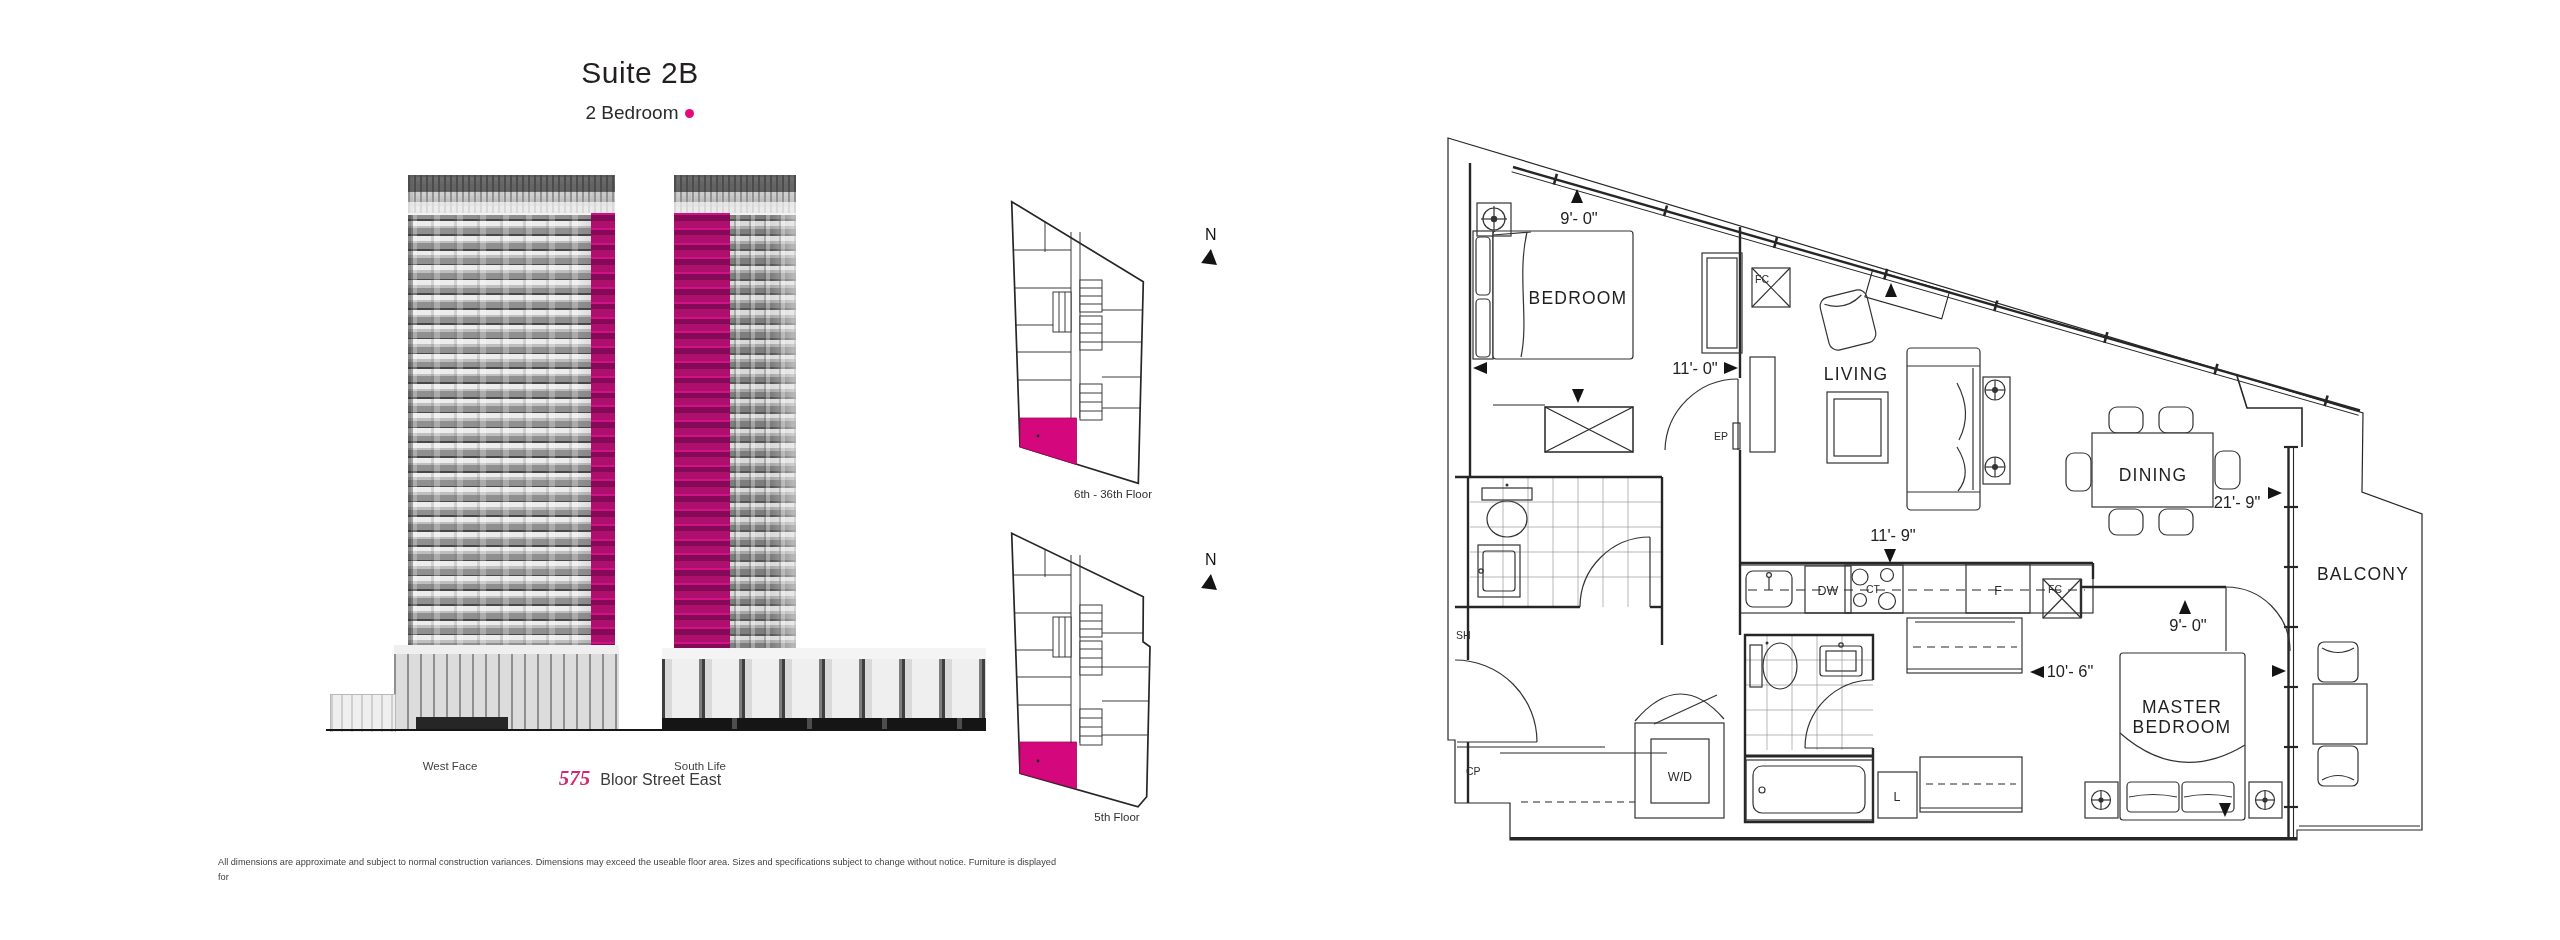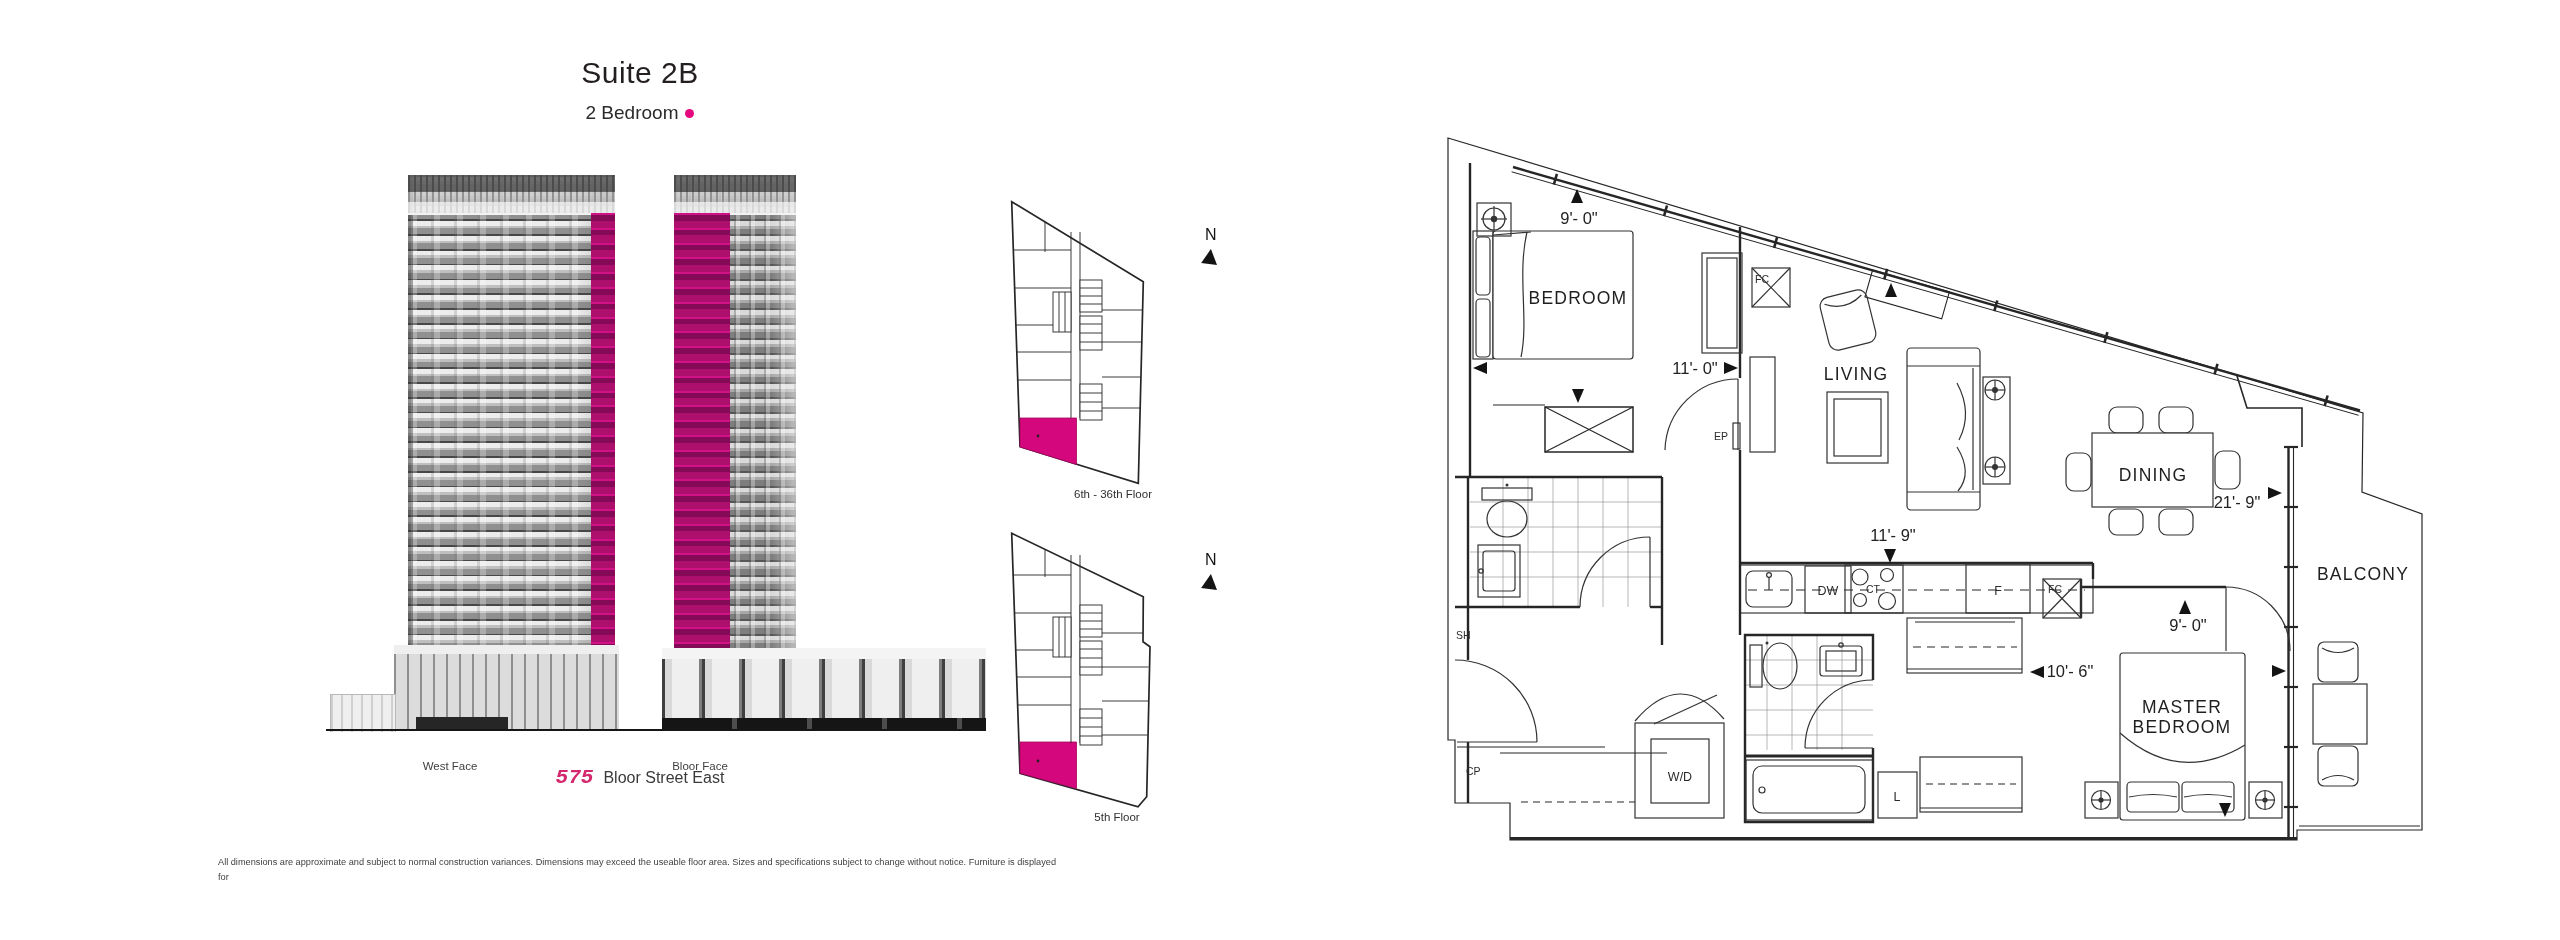--- a/index.html
+++ b/index.html
@@ -44,21 +44,21 @@
       linear-gradient(180deg,#f4f4f4 0 11px, rgba(0,0,0,0) 11px),
       repeating-linear-gradient(90deg,#3f3f3f 0 3px,#d9d9d9 3px 10px,#efefef 10px 37px,#7e7e7e 37px 40px),
       linear-gradient(#d0d0d0,#e8e8e8);}
   .podium-base{position:absolute;left:0;right:0;bottom:0;height:13px;
     background:repeating-linear-gradient(90deg,#151515 0 70px,#4d4d4d 70px 75px);}
   .annex-west{left:330px;top:694px;width:64px;height:37px;border:1px solid #b9b9b9;border-bottom:none;
     background:repeating-linear-gradient(90deg,#cfcfcf 0 2px,#efefef 2px 10px);}
   .ground-line{left:326px;top:729px;width:658px;height:2px;background:#161616;}
   .face-label{top:732px;width:70px;text-align:center;font-size:11.5px;color:#3f3f3f;margin-top:28px;}
   .address{left:470px;top:766px;width:340px;text-align:center;white-space:nowrap;}
-  .address-num{font-family:Liberation Mono, monospace;font-style:italic;font-weight:700;font-size:21px;color:#d4286e;}
+  .address-num{font-family:Liberation Serif, serif;font-style:italic;font-weight:700;font-size:21px;color:#d4286e;}
   .address-street{font-size:16px;color:#3a3a3a;margin-left:10px;}
 
   
   .kp-label{font-size:11.5px;fill:#303030;}
   .north-n{font-size:16px;color:#141414;}
   .north-tri{width:0;height:0;border-left:8px solid transparent;border-right:8px solid transparent;border-bottom:15px solid #141414;transform:rotate(7deg);}
 
   
   svg{font-family:"Liberation Sans",sans-serif;}
   .ln{stroke:#262626;fill:none;}
@@ -98,21 +98,21 @@
   </div>
   <div class="abs podium-west">
     <div class="podium-entry"></div>
   </div>
   <div class="abs podium-south">
     <div class="podium-base"></div>
   </div>
   <div class="abs annex-west"></div>
   <div class="abs ground-line"></div>
   <div class="abs face-label" style="left:415px;">West Face</div>
-  <div class="abs face-label" style="left:665px;">Bloor Face</div>
+  <div class="abs face-label" style="left:665px;">South Life</div>
   <div class="abs address">
     <span class="address-num">575</span><span class="address-street">Bloor Street East</span>
   </div>
 </div>
 
 <svg class="abs" style="left:1000px;top:192px;" width="160" height="310" viewBox="0 0 160 310">
   <polygon class="ln" stroke-width="1.7" points="11.7,9.7 143.3,89.7 138.3,291.3 20,254.7" fill="#fff"></polygon>
   <polygon fill="#d4077c" stroke="#a3055e" stroke-width=".8" points="20,226 76.5,226 76.5,272.5 20,255"></polygon>
   <circle cx="38" cy="244" r="1.4" fill="#222"></circle>
   <g class="ln" stroke-width=".9">

